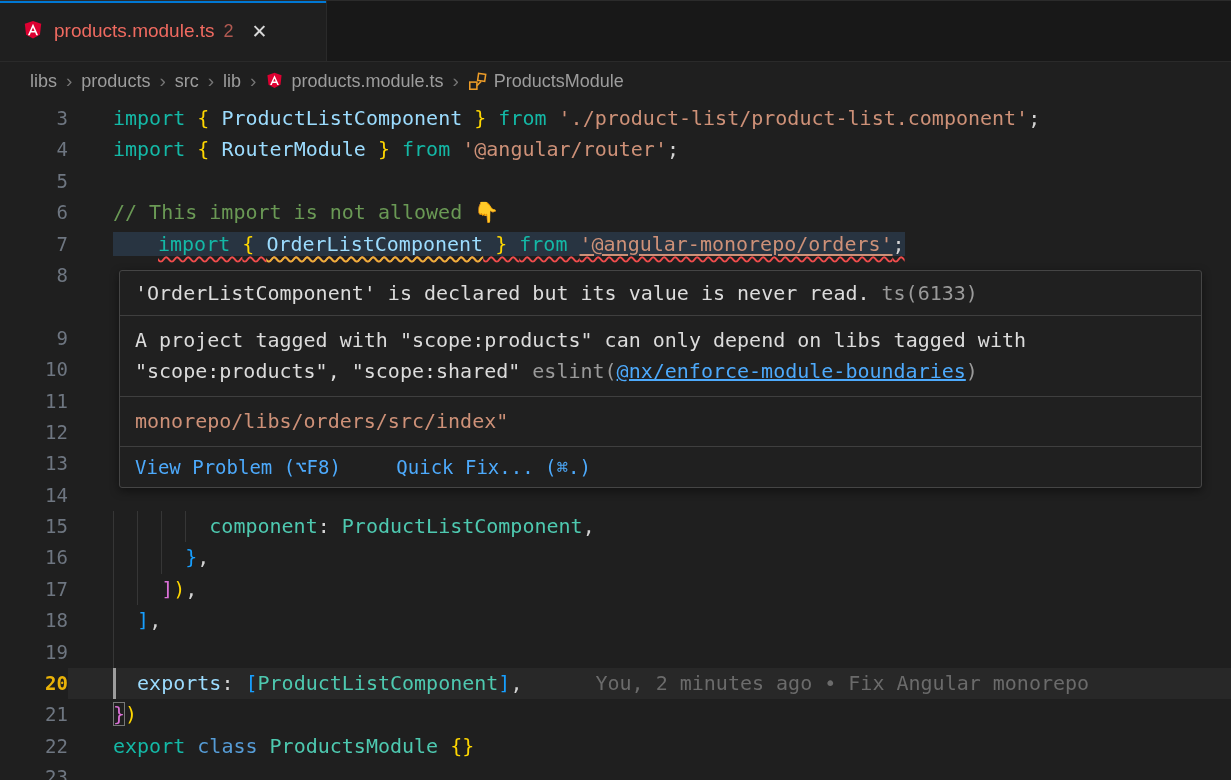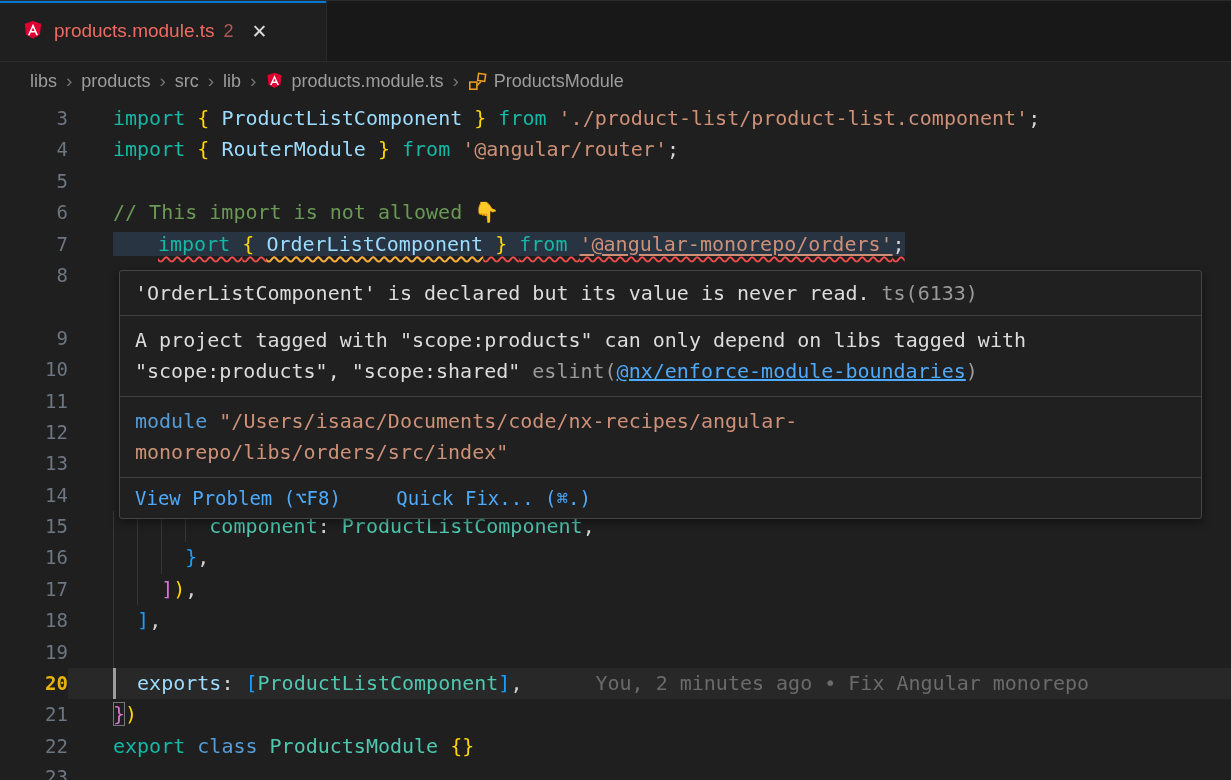--- a/index.html
+++ b/index.html
@@ -150,24 +150,20 @@
       <div class="hover-sec first">
         <span>'OrderListComponent' is declared but its value is never read.</span><span class="dim gap">ts(6133)</span>
       </div>
       <div class="hover-sec">
         <div>A project tagged with "scope:products" can only depend on libs tagged with</div>
         <div>
           <span>"scope:products", "scope:shared"</span><span class="dim gap">eslint(</span><span class="rule-link">@nx/enforce-module-boundaries</span><span class="dim">)</span>
         </div>
       </div>
       <div class="hover-sec">
-        <div>
-          <span class="tk-kwb">module</span>
-          <span class="tk-str">"/Users/isaac/Documents/code/nx-recipes/angular-</span>
-        </div>
         <div><span class="tk-str">monorepo/libs/orders/src/index"</span></div>
       </div>
       <div class="hover-actions">
         <a>View Problem (⌥F8)</a>
         <a>Quick Fix... (⌘.)</a>
       </div>
     </div>
   </div>
 
 </div>

